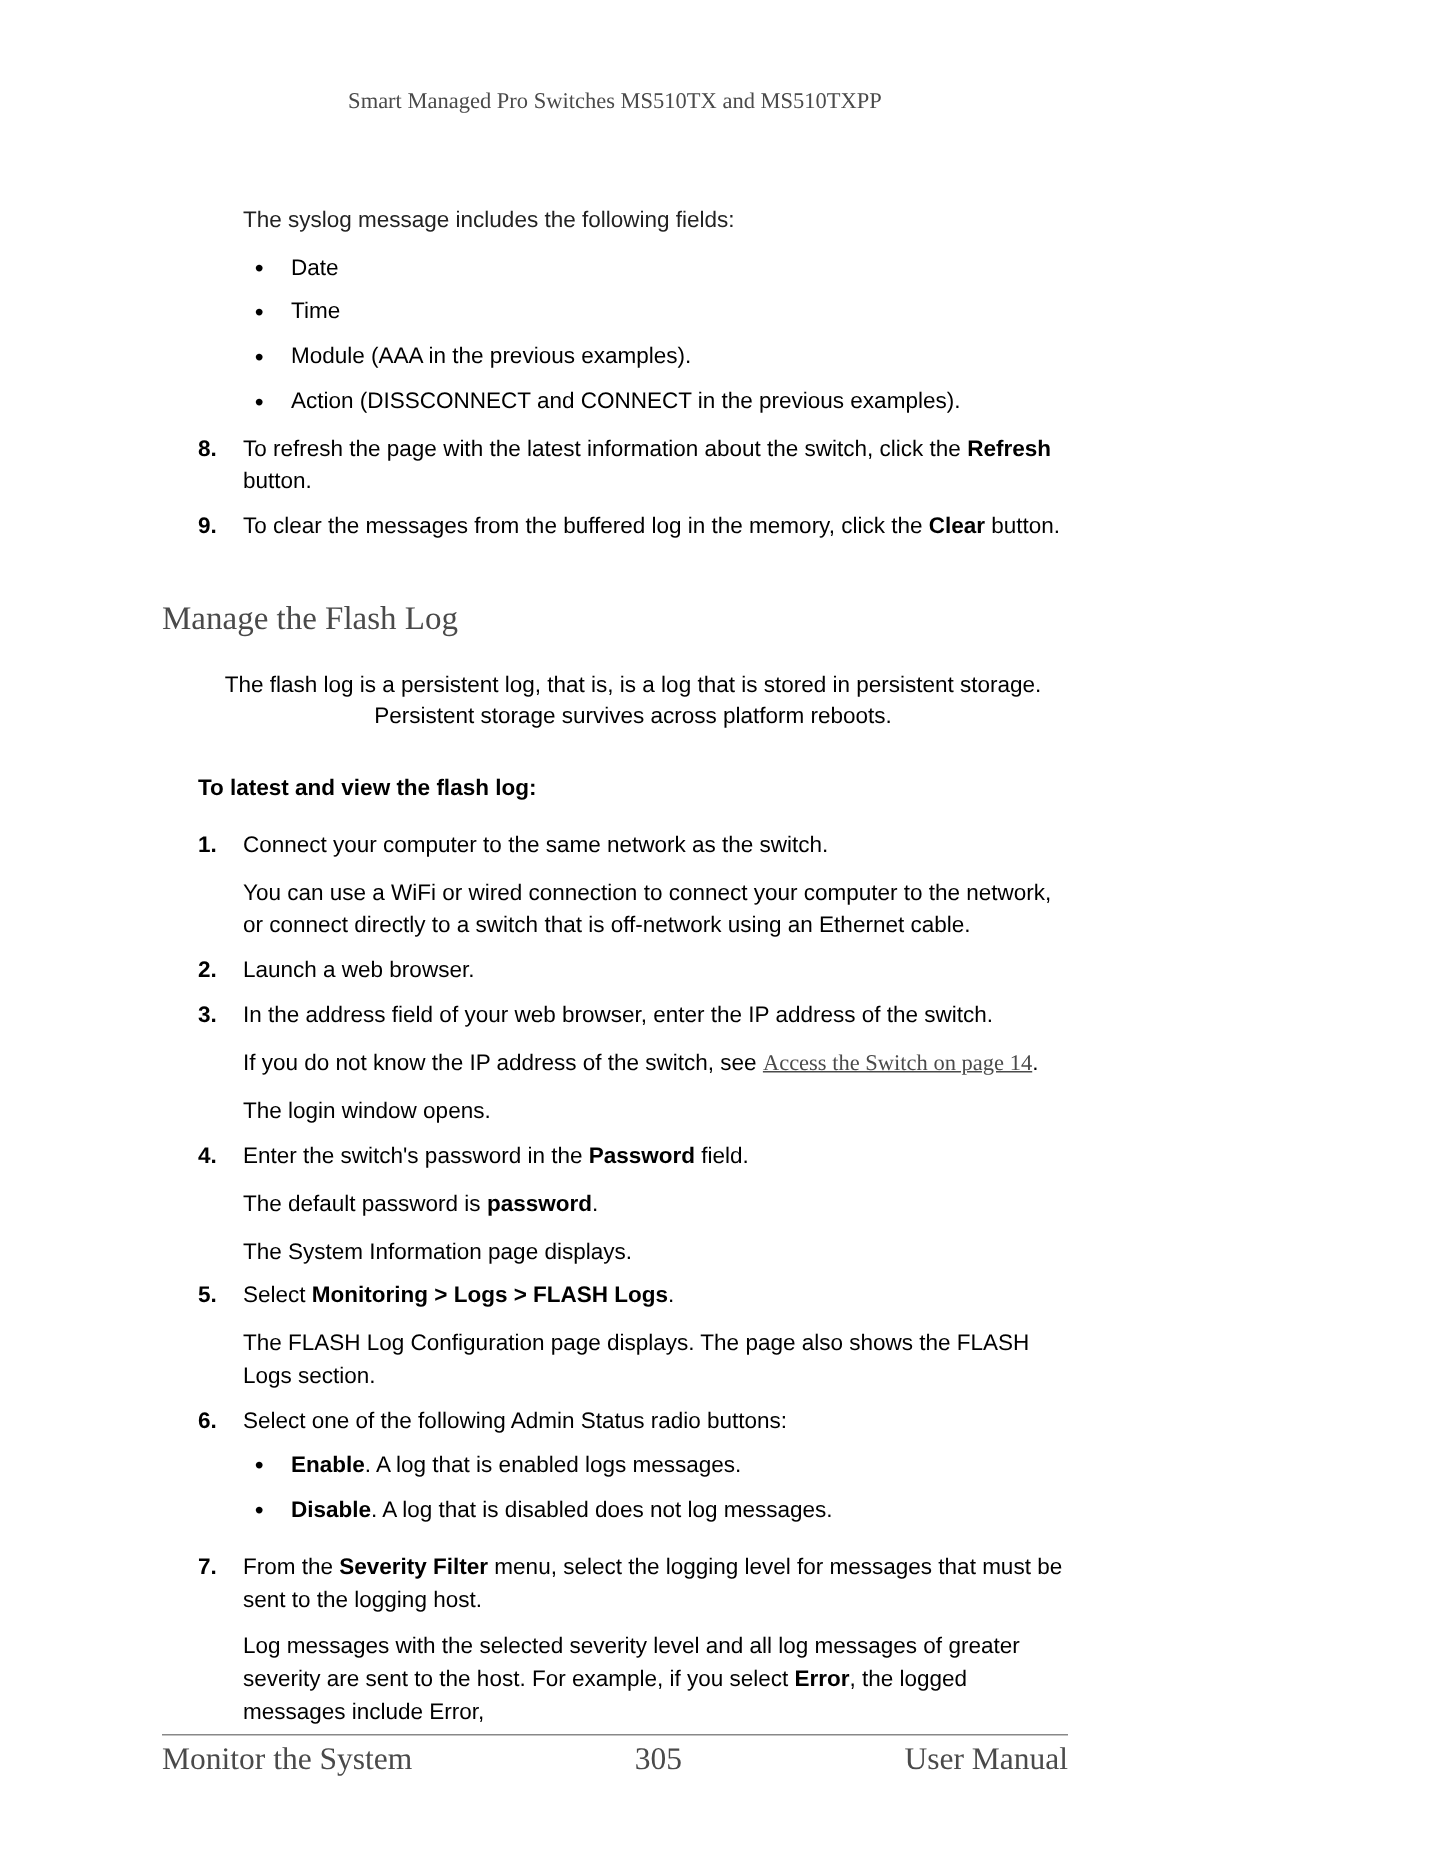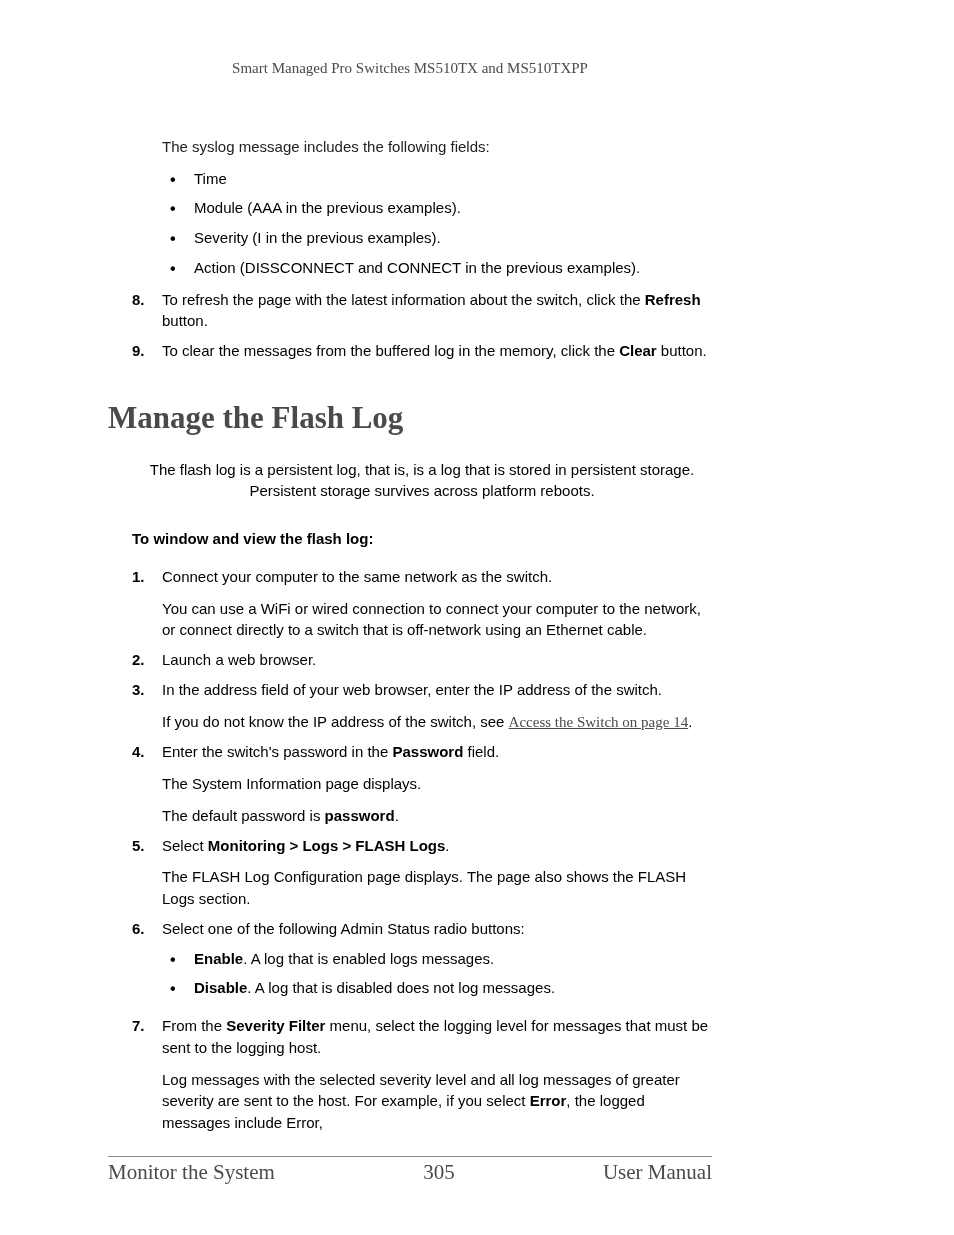--- a/index.html
+++ b/index.html
@@ -65,22 +65,22 @@
   }
   .ol-body p {
     margin: 10px 0 0 0;
   }
   .ol-body p:first-child { margin-top: 0; }
   .ol-body ul.bullets {
     margin: 8px 0 0 0;
   }
   h2.section {
     font-family: Georgia, 'Times New Roman', serif;
-    font-weight: 700;
-    font-size: 31px;
+    font-weight: 400;
+    font-size: 22px;
     color: #4a4a4a;
     margin: 34px 0 18px 0;
   }
   .bold { font-weight: bold; }
   .subhead {
     font-weight: bold;
     margin: 26px 0 16px 24px;
   }
   .link {
     color: #4a4a4a;
@@ -111,69 +111,70 @@
 </head>
 <body>
 
 <div class="page">
 
   <div class="header">Smart Managed Pro Switches MS510TX and MS510TXPP</div>
 
   <p class="para">The syslog message includes the following fields:</p>
 
   <ul class="bullets">
+    <li>Date</li>
     <li>Time</li>
     <li>Module (AAA in the previous examples).</li>
-    <li>Severity (I in the previous examples).</li>
     <li>Action (DISSCONNECT and CONNECT in the previous examples).</li>
   </ul>
 
   <div class="ol-item">
     <div class="ol-num">8.</div>
     <div class="ol-body"><span>To refresh the page with the latest information about the switch, click the </span><span class="bold">Refresh</span><span> button.</span></div>
   </div>
 
   <div class="ol-item">
     <div class="ol-num">9.</div>
     <div class="ol-body"><span>To clear the messages from the buffered log in the memory, click the </span><span class="bold">Clear</span><span> button.</span></div>
   </div>
 
   <h2 class="section">Manage the Flash Log</h2>
 
   <p class="para-indent" style="margin-left:24px;">The flash log is a persistent log, that is, is a log that is stored in persistent storage. Persistent storage survives across platform reboots.</p>
 
-  <p class="subhead">To window and view the flash log:</p>
+  <p class="subhead">To latest and view the flash log:</p>
 
   <div class="ol-item">
     <div class="ol-num">1.</div>
     <div class="ol-body">
       <span>Connect your computer to the same network as the switch.</span>
       <p>You can use a WiFi or wired connection to connect your computer to the network, or connect directly to a switch that is off-network using an Ethernet cable.</p>
     </div>
   </div>
 
   <div class="ol-item">
     <div class="ol-num">2.</div>
     <div class="ol-body"><span>Launch a web browser.</span></div>
   </div>
 
   <div class="ol-item">
     <div class="ol-num">3.</div>
     <div class="ol-body">
       <span>In the address field of your web browser, enter the IP address of the switch.</span>
       <p><span>If you do not know the IP address of the switch, see </span><span class="link">Access the Switch on page 14</span><span>.</span></p>
+      <p>The login window opens.</p>
     </div>
   </div>
 
   <div class="ol-item">
     <div class="ol-num">4.</div>
     <div class="ol-body">
       <span>Enter the switch's password in the </span><span class="bold">Password</span><span> field.</span>
+      <p><span>The default password is </span><span class="bold">password</span><span>.</span></p>
       <p>The System Information page displays.</p>
-      <p><span>The default password is </span><span class="bold">password</span><span>.</span></p>
     </div>
   </div>
 
   <div class="ol-item">
     <div class="ol-num">5.</div>
     <div class="ol-body">
       <span>Select </span><span class="bold">Monitoring &gt; Logs &gt; FLASH Logs</span><span>.</span>
       <p>The FLASH Log Configuration page displays. The page also shows the FLASH Logs section.</p>
     </div>
   </div>

